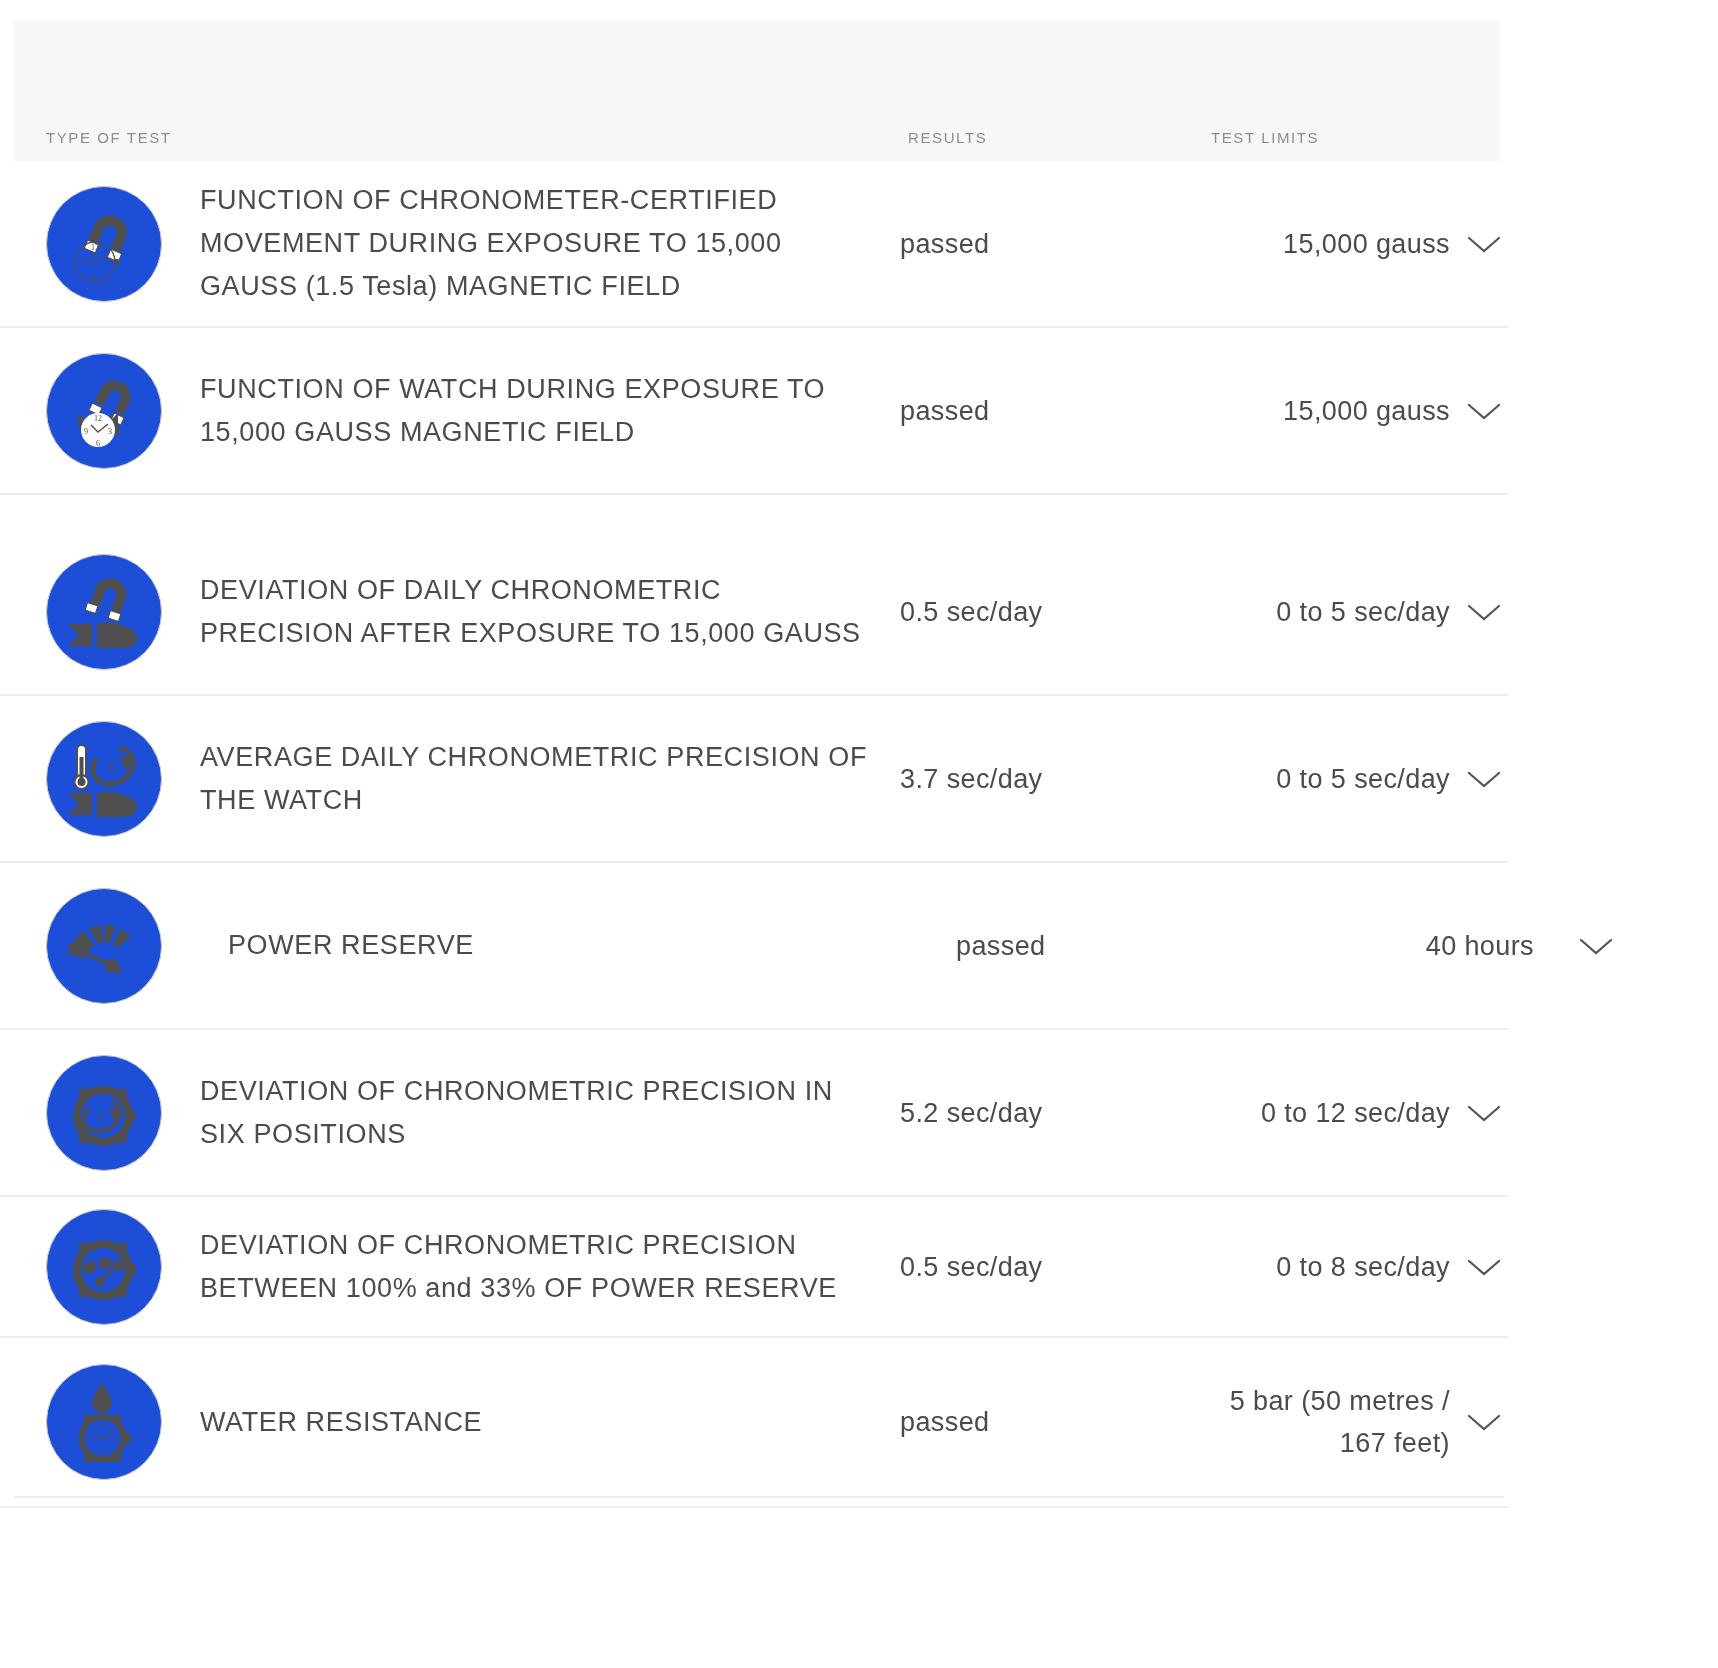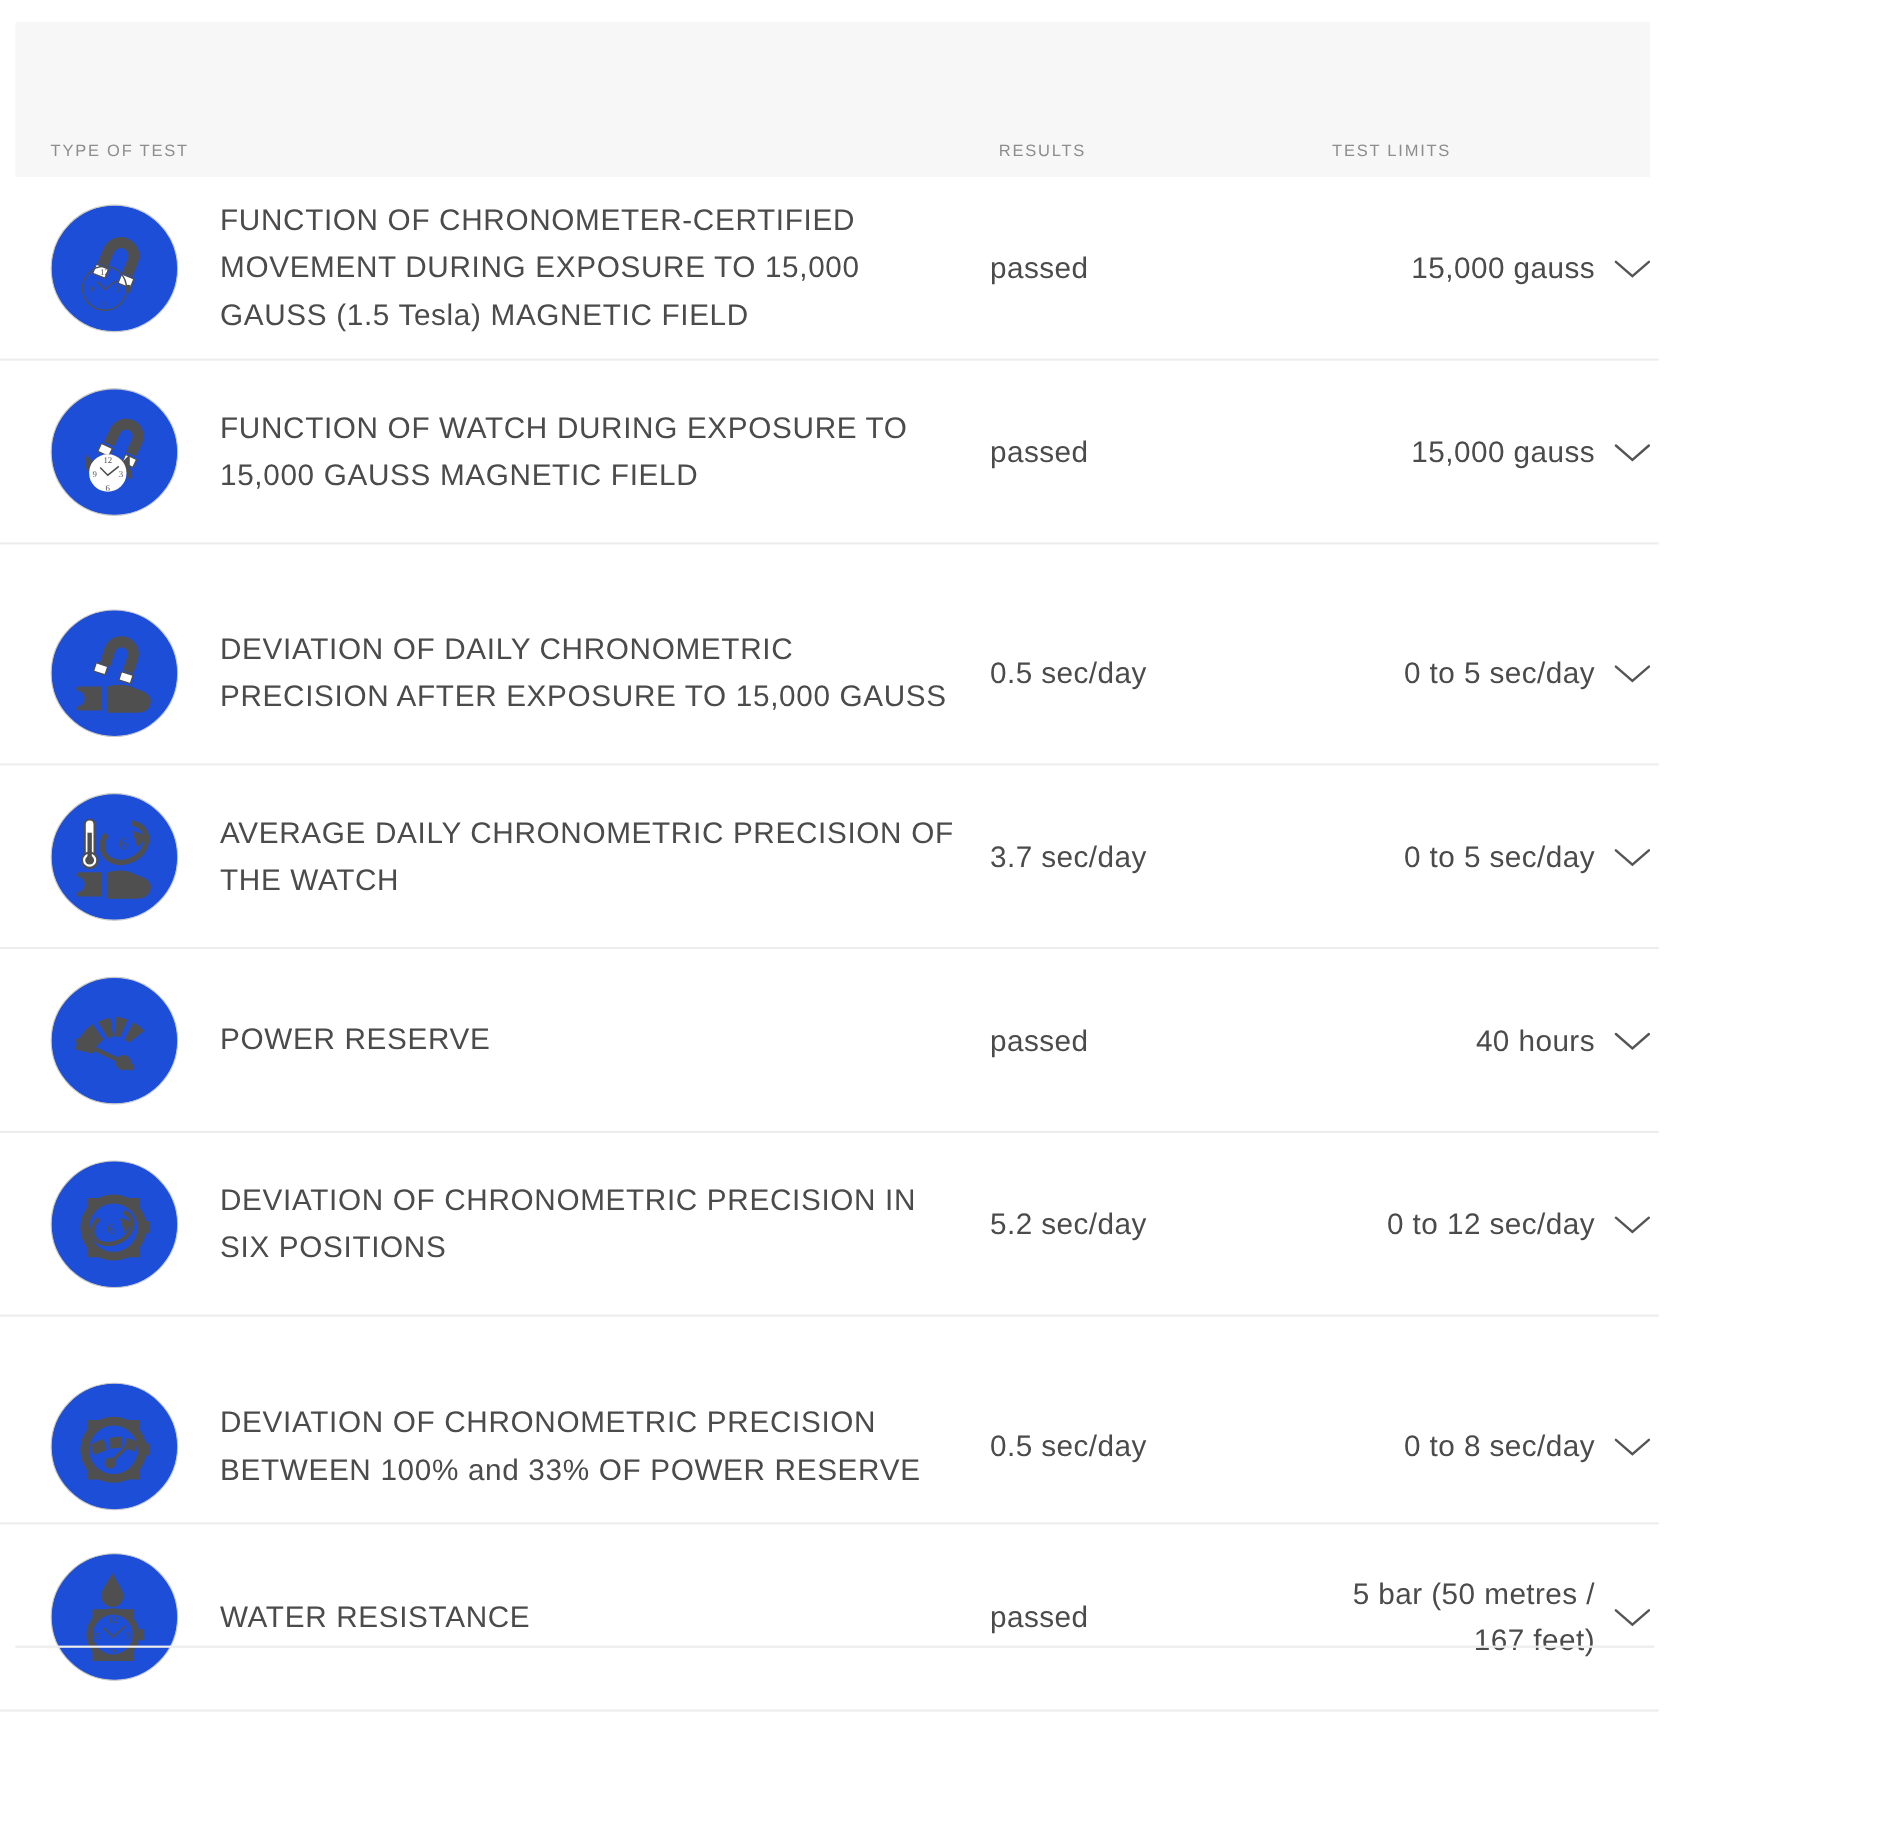--- a/index.html
+++ b/index.html
@@ -54,23 +54,23 @@
     display: flex;
     align-items: center;
     background: #fff;
   }
   .row:first-child { border-top: 0; }
 
   .r1 { height: 167px; }
   .r2 { height: 167px; }
   .r3 { height: 167px; margin-top: 34px; }
   .r4 { height: 167px; }
-  .r5 { height: 167px; }
+  .r5 { height: 167px; gap: 28px; }
   .r6 { height: 167px; }
-  .r7 { height: 141px; margin-top: 48px; }
+  .r7 { height: 141px; }
   .r8 { height: 170px; }
 
   .icon-cell {
     width: 200px;
     min-width: 200px;
     display: flex;
     align-items: center;
     justify-content: center;
     padding-left: 8px;
   }

